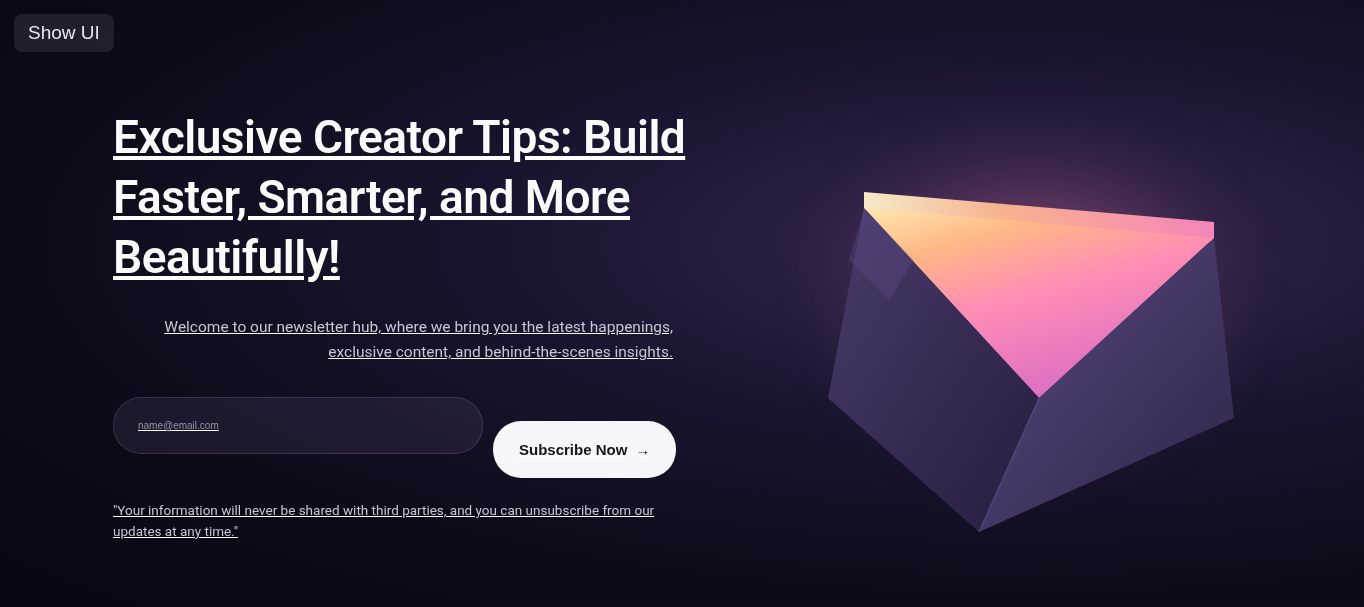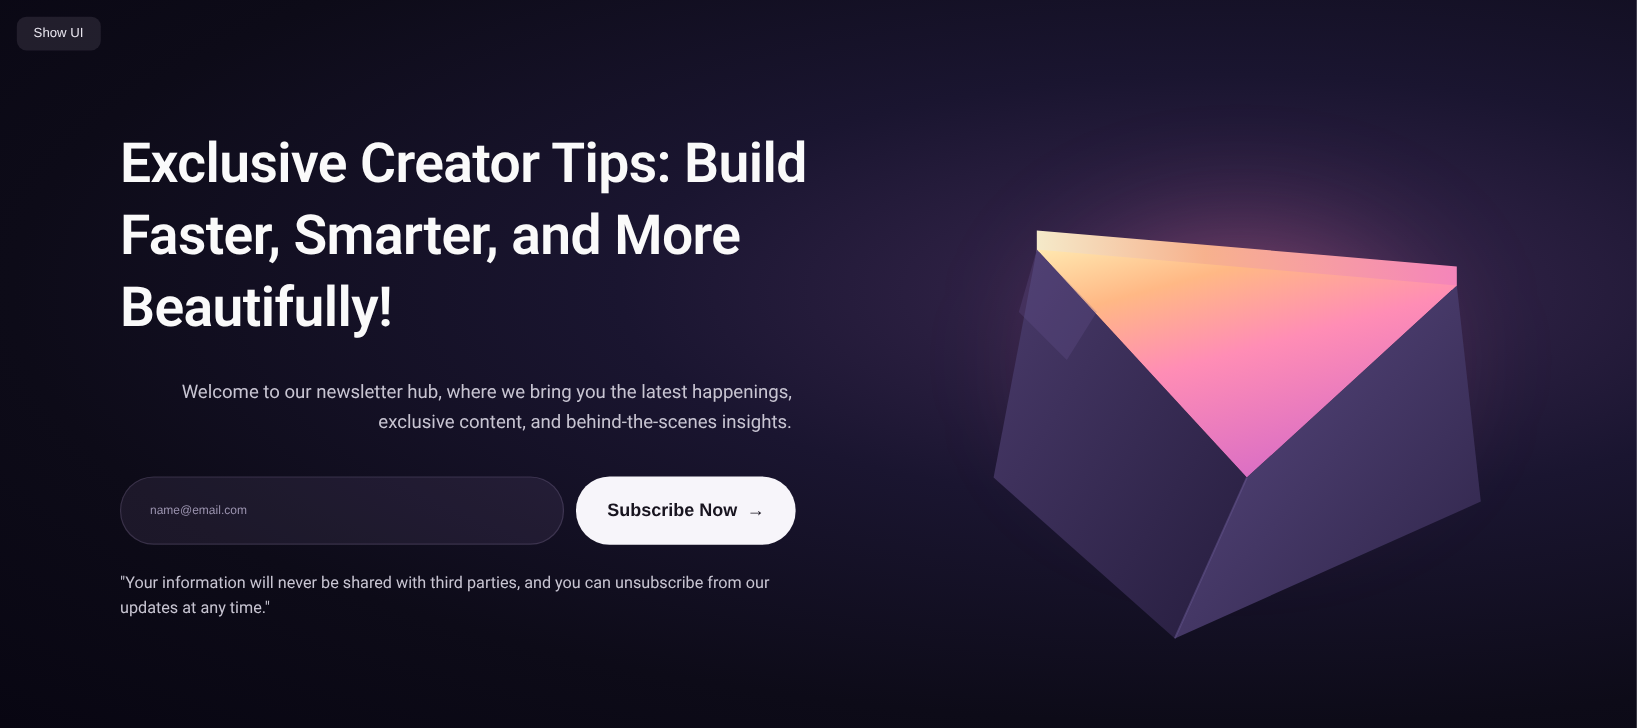--- a/index.html
+++ b/index.html
@@ -13,32 +13,33 @@
 }
 .show-ui-btn {
   position: absolute;
   top: 14px;
   left: 14px;
   background: rgba(50, 45, 60, 0.6);
   color: #e8e5ee;
   border: none;
   padding: 8px 14px;
   border-radius: 8px;
-  font-size: 11px;
+  font-size: 19px;
   font-weight: 500;
   cursor: pointer;
   z-index: 10;
 }
 .content {
   position: absolute;
-  left: 100px;
+  left: 113px;
   top: 108px;
   width: 580px;
   color: #fff;
   z-index: 5;
+  text-decoration: underline;
 }
 .heading {
   font-size: 46px;
   font-weight: 600;
   line-height: 1.3;
   letter-spacing: -0.5px;
   margin-bottom: 28px;
   color: #fafafa;
 }
 .subtext {
@@ -74,20 +75,21 @@
   background: #f7f5fa;
   color: #18141f;
   border: none;
   border-radius: 28px;
   font-size: 15px;
   font-weight: 600;
   cursor: pointer;
   display: flex;
   align-items: center;
   gap: 8px;
+  margin-top: 24px;
 }
 .arrow-icon {
   font-size: 15px;
   line-height: 1;
 }
 .disclaimer {
   font-size: 13.5px;
   line-height: 1.55;
   color: #c8c5d2;
   max-width: 560px;

